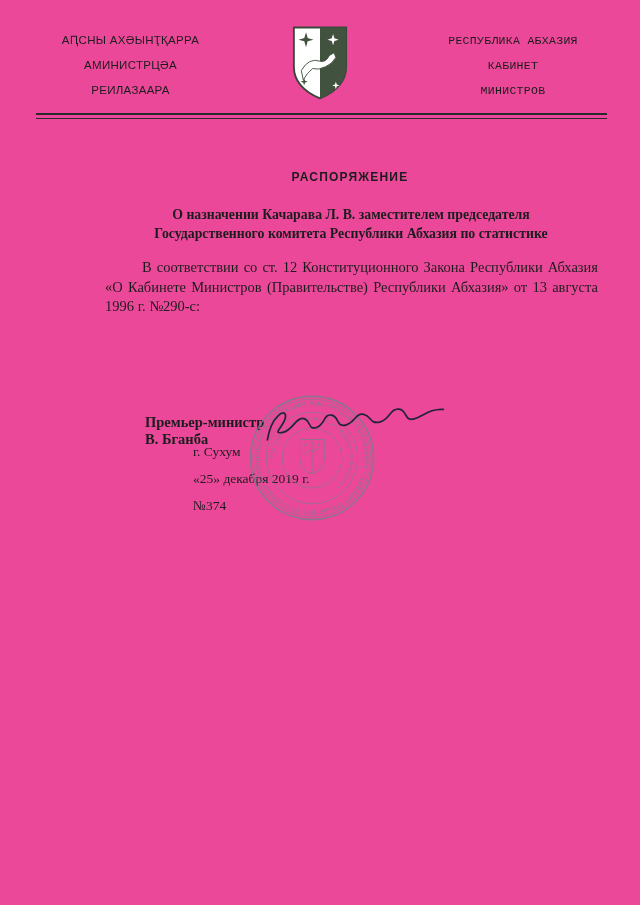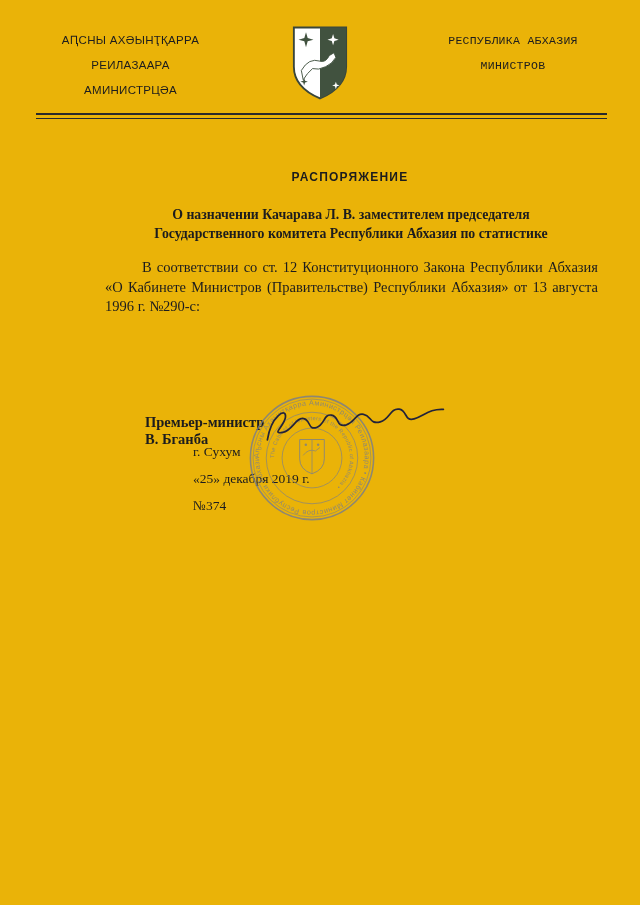--- a/index.html
+++ b/index.html
@@ -1,21 +1,21 @@
 <!DOCTYPE html>
 <html><head>
 <meta charset="utf-8">
 <style>
   html, body { margin: 0; padding: 0; background: #e8e8e8; }
   .page {
     position: relative;
     width: 640px;
     height: 905px;
     margin: 0 auto;
-    background: #eab308;
+    background: #ec4899;
     font-family: "Liberation Serif", serif;
     color: #1c1c1e;
     overflow: hidden;
   }
 
   
   .header-col {
     position: absolute;
     font-family: "Liberation Sans", sans-serif;
     font-size: 11.5px;
@@ -137,36 +137,37 @@
     z-index: 3;
   }
 </style>
 </head>
 <body>
 
 <div class="page">
 
   <div class="header-col header-left">
     <div>АԤСНЫ АХӘЫНҬҚАРРА</div>
+    <div>АМИНИСТРЦӘА</div>
     <div>РЕИЛАЗААРА</div>
-    <div>АМИНИСТРЦӘА</div>
   </div>
 
   <svg class="emblem" viewBox="0 0 60 80" aria-hidden="true">
     <path d="M2,2 H58 V44 Q58,66 30,78 Q2,66 2,44 Z" fill="#ffffff" stroke="#3a463a" stroke-width="2"></path>
     <path d="M30,2 H58 V44 Q58,66 30,78 Z" fill="#41523f"></path>
     <polygon points="15,7 16.8,13.2 23,15 16.8,16.8 15,23 13.2,16.8 7,15 13.2,13.2" fill="#41523f"></polygon>
     <polygon points="44,9 45.4,13.6 50,15 45.4,16.4 44,21 42.6,16.4 38,15 42.6,13.6" fill="#ffffff"></polygon>
     <polygon points="47,60 48,63 51,64 48,65 47,68 46,65 43,64 46,63" fill="#ffffff"></polygon>
     <polygon points="13,56 14,59 17,60 14,61 13,64 12,61 9,60 12,59" fill="#41523f"></polygon>
     <path d="M10,48 Q18,34 30,38 Q36,40 40,32 L45,29 L47,34 Q43,41 36,44 Q28,48 22,46 Q16,51 12,58 Z" fill="#ffffff" stroke="#41523f" stroke-width="1" stroke-linejoin="round"></path>
   </svg>
 
   <div class="header-col header-right">
     <div>РЕСПУБЛИКА АБХАЗИЯ</div>
+    <div>КАБИНЕТ</div>
     <div>МИНИСТРОВ</div>
   </div>
 
   <div class="header-divider"></div>
 
   <div class="doc-title">РАСПОРЯЖЕНИЕ</div>
 
   <div class="doc-subject">
     <span class="inner">О назначении Качарава Л. В. заместителем председателя Государственного комитета Республики Абхазия по статистике</span>
   </div>

